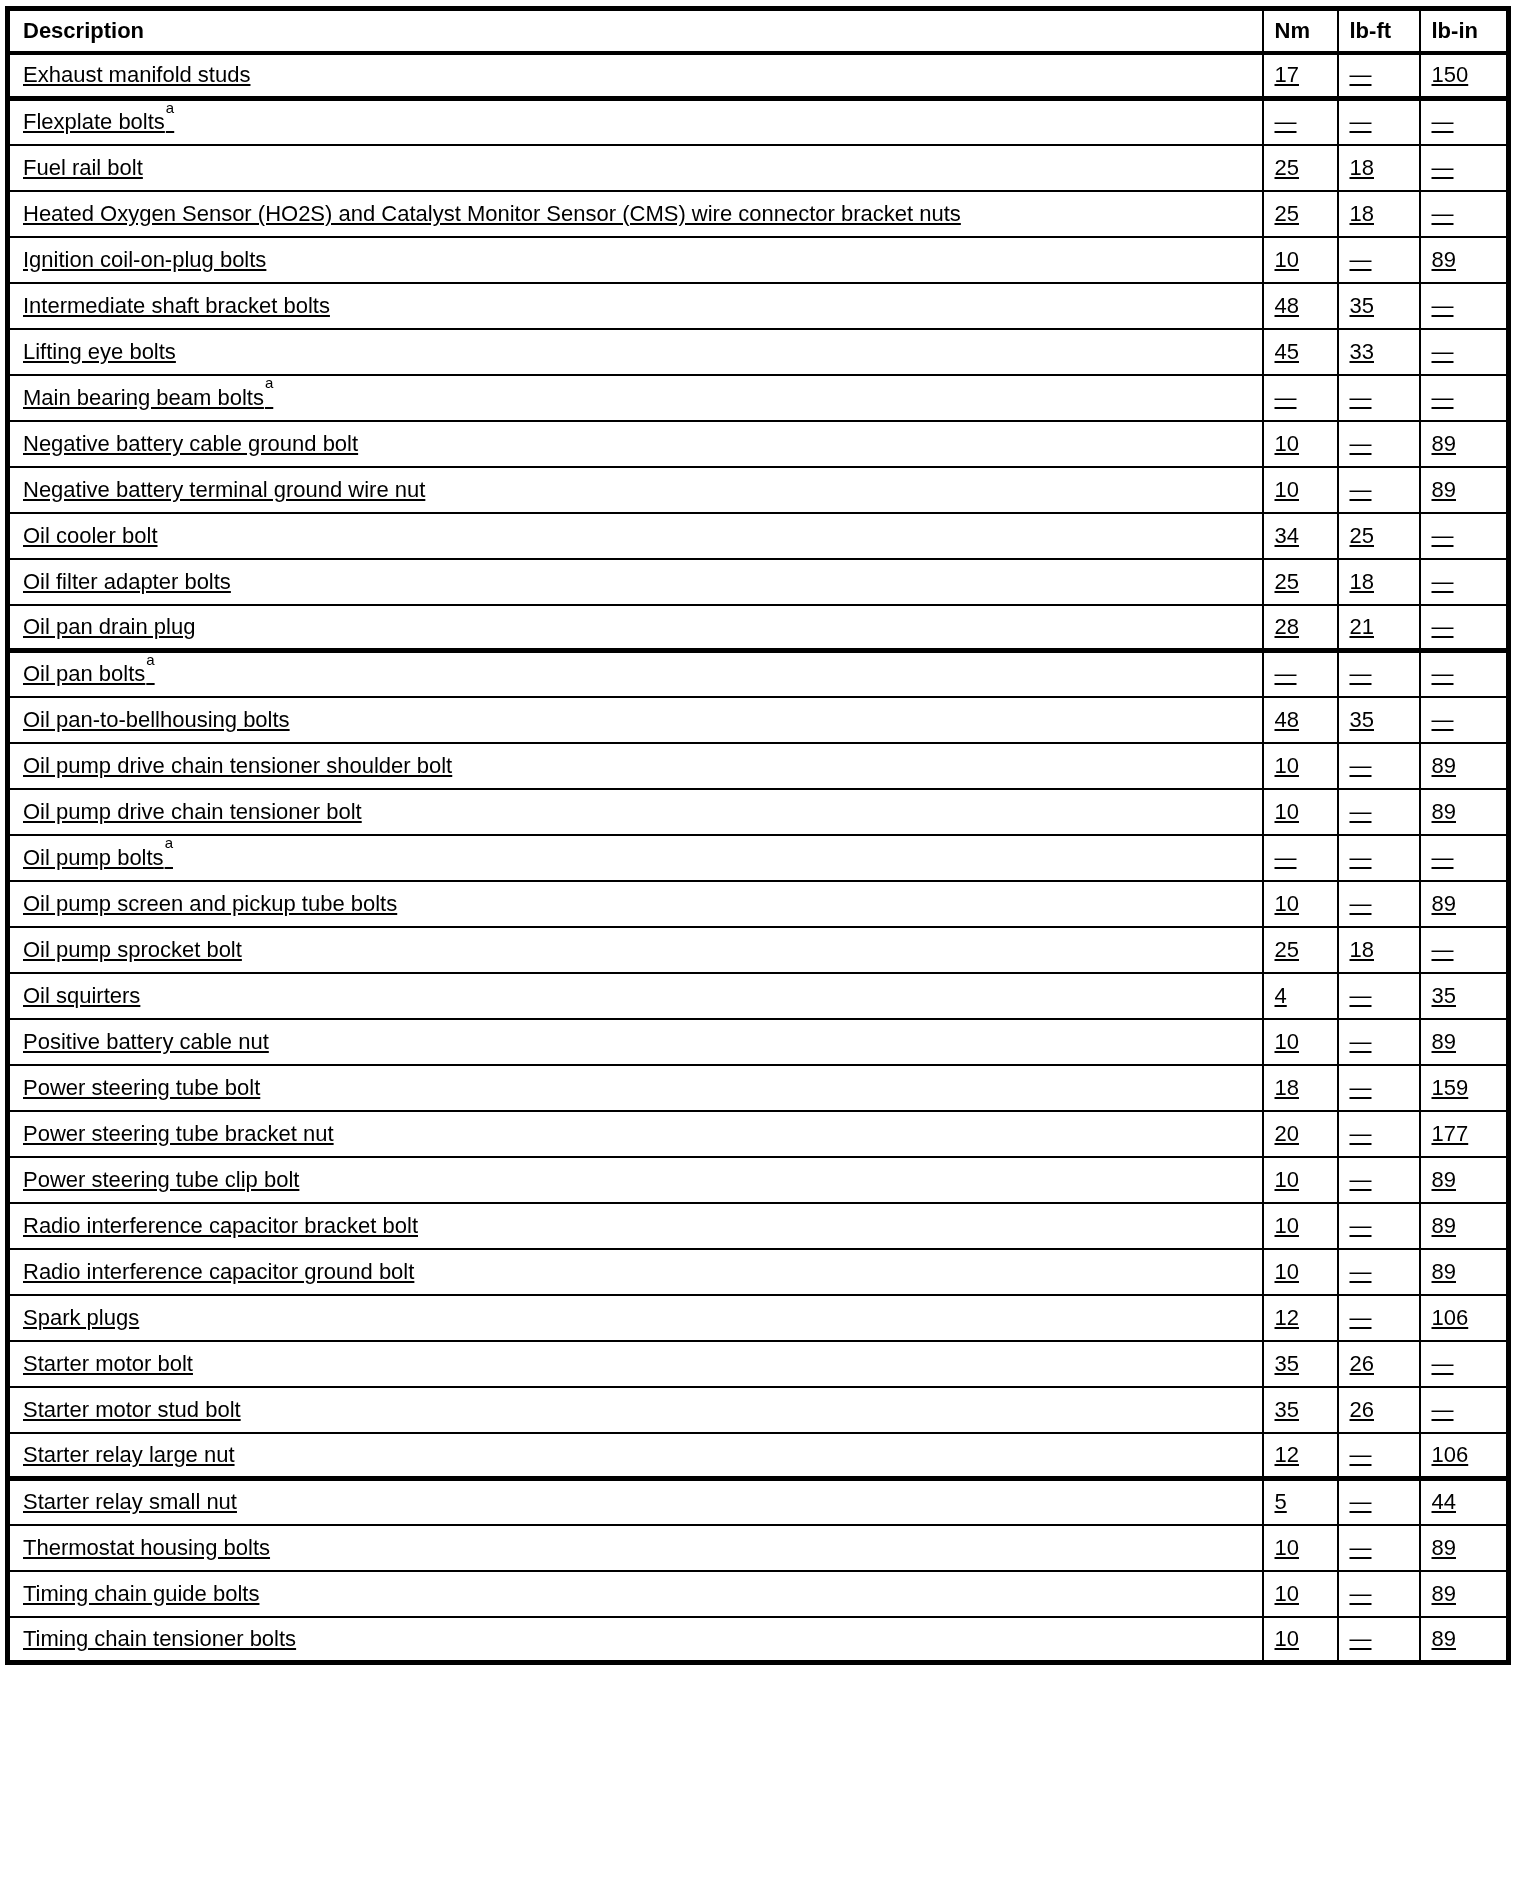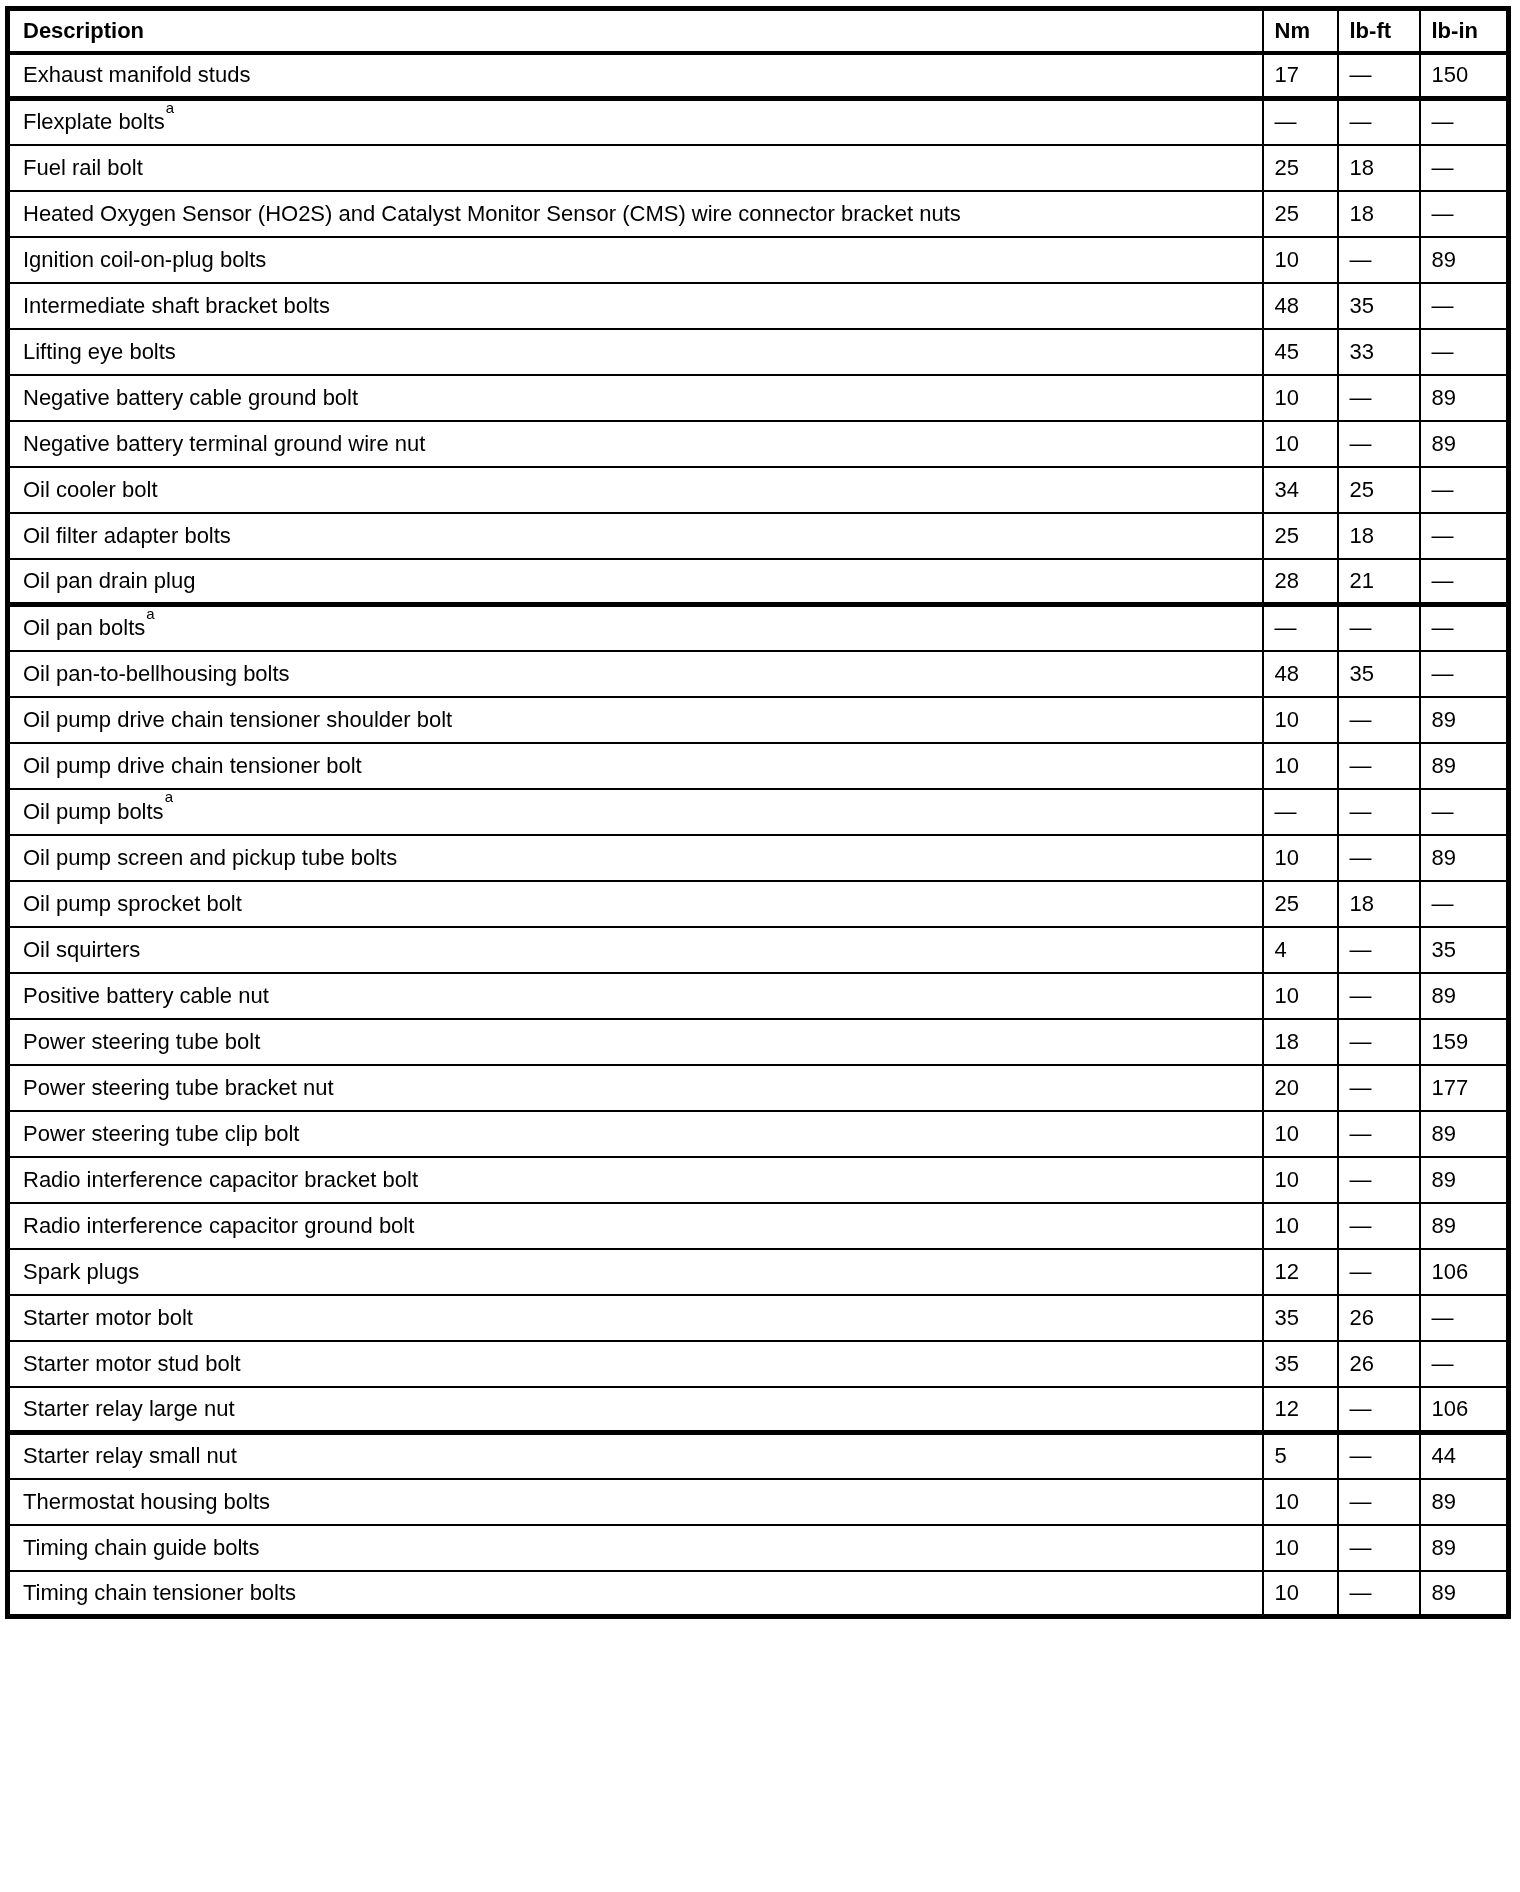--- a/index.html
+++ b/index.html
@@ -34,21 +34,21 @@
     font-size: 22px;
     line-height: 1;
     vertical-align: middle;
     text-align: left;
     white-space: nowrap;
     overflow: hidden;
     color: #000;
     background: #fff;
   }
   .torque-table thead tr { height: 44px; }
-  .torque-table tbody tr { height: 46px; }
+  .torque-table tbody tr { height: 46px; text-decoration: underline; }
   .torque-table th {
     font-weight: bold;
     border-bottom: 4px solid #000;
   }
   .torque-table td.desc, .torque-table th.desc { padding-left: 13px; }
   .torque-table td.num,  .torque-table th.num  { padding-left: 11px; }
   .torque-table tbody tr.thick-bottom td { border-bottom: 5px solid #000; }
   sup.fn {
     font-size: 15px;
     line-height: 0;
@@ -113,20 +113,26 @@
     <td class="num">35</td>
     <td class="num">—</td>
   </tr>
         <tr>
     <td class="desc"><span>Lifting eye bolts</span><sup class="fn"></sup></td>
     <td class="num">45</td>
     <td class="num">33</td>
     <td class="num">—</td>
   </tr>
         <tr>
+    <td class="desc"><span>Main bearing beam bolts</span><sup class="fn">a</sup></td>
+    <td class="num">—</td>
+    <td class="num">—</td>
+    <td class="num">—</td>
+  </tr>
+        <tr>
     <td class="desc"><span>Negative battery cable ground bolt</span><sup class="fn"></sup></td>
     <td class="num">10</td>
     <td class="num">—</td>
     <td class="num">89</td>
   </tr>
         <tr>
     <td class="desc"><span>Negative battery terminal ground wire nut</span><sup class="fn"></sup></td>
     <td class="num">10</td>
     <td class="num">—</td>
     <td class="num">89</td>

